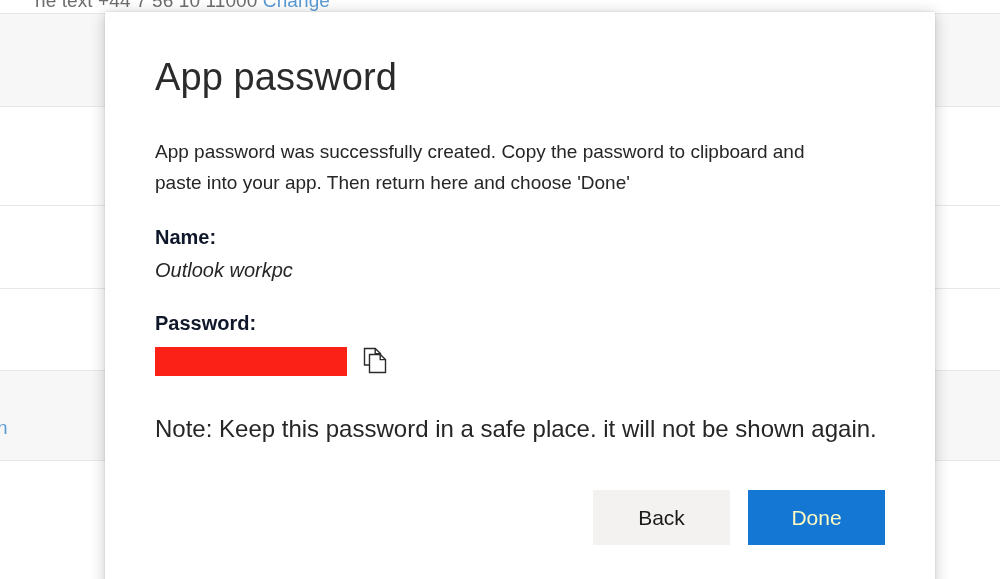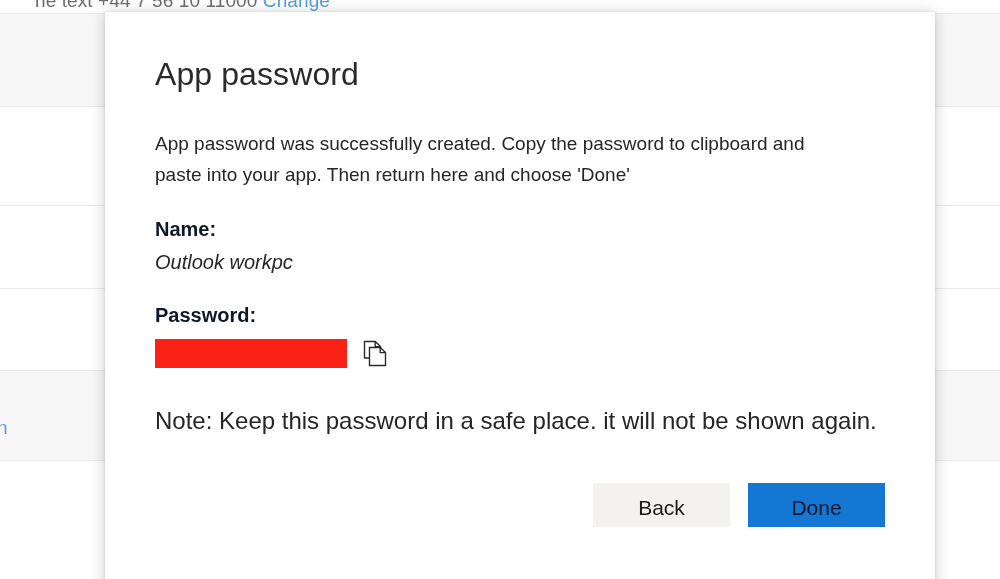--- a/index.html
+++ b/index.html
@@ -69,21 +69,21 @@
     left: 105px;
     top: 12px;
     width: 830px;
     height: 580px;
     background: #ffffff;
     box-shadow: 0 2px 14px rgba(0,0,0,0.22), 0 0 2px rgba(0,0,0,0.12);
     padding: 0 50px;
   }
 
   .dialog-title {
-    font-size: 32px;
+    font-size: 38px;
     font-weight: 300;
     color: #2b2b2b;
     letter-spacing: 0.1px;
     margin-top: 43px;
     line-height: 1.2;
   }
 
   .dialog-body-text {
     font-size: 19px;
     color: #262626;
@@ -140,38 +140,38 @@
 
   .dialog-actions {
     display: flex;
     justify-content: flex-end;
     gap: 18px;
     margin-top: 44px;
   }
 
   .btn {
     min-width: 137px;
-    height: 44px;
+    height: 55px;
     border: none;
     font-size: 21px;
     font-family: "Liberation Sans", "DejaVu Sans", sans-serif;
     cursor: pointer;
     padding: 0 18px;
     line-height: 50px;
     text-align: center;
   }
 
   .btn-secondary {
     background: #f3f2f1;
     color: #1b1b1b;
   }
 
   .btn-primary {
     background: #1477d4;
-    color: #0f172a;
+    color: #fef9c3;
   }
 </style>
 </head>
 <body>
 
 <div id="page-background">
 
   <div class="bg-band" style="top:14px;height:92px;"></div>
   <div class="bg-band" style="top:370px;height:90px;"></div>
 

